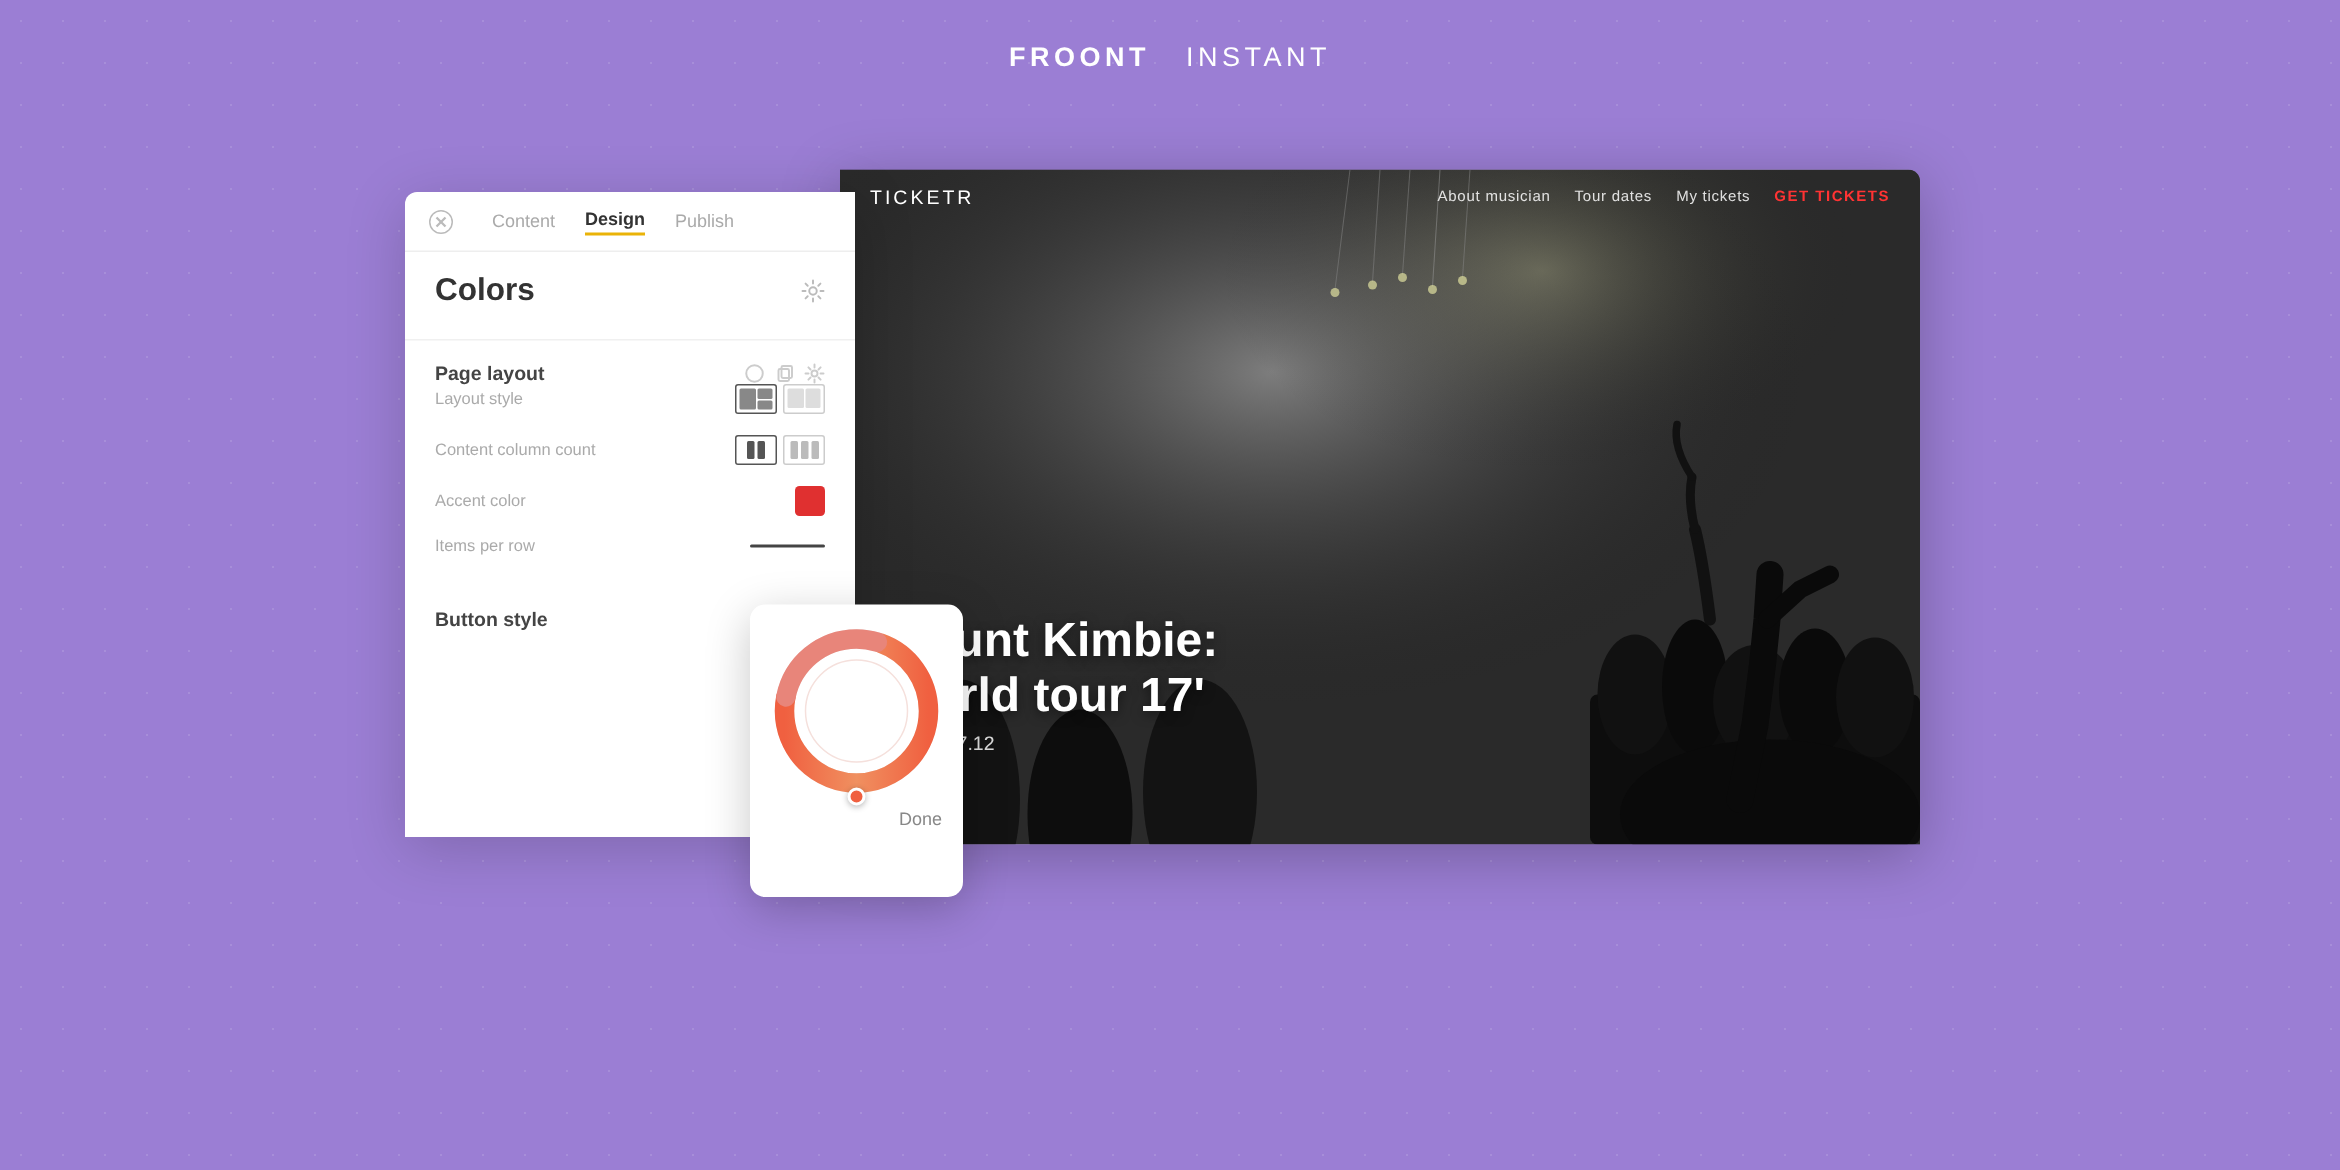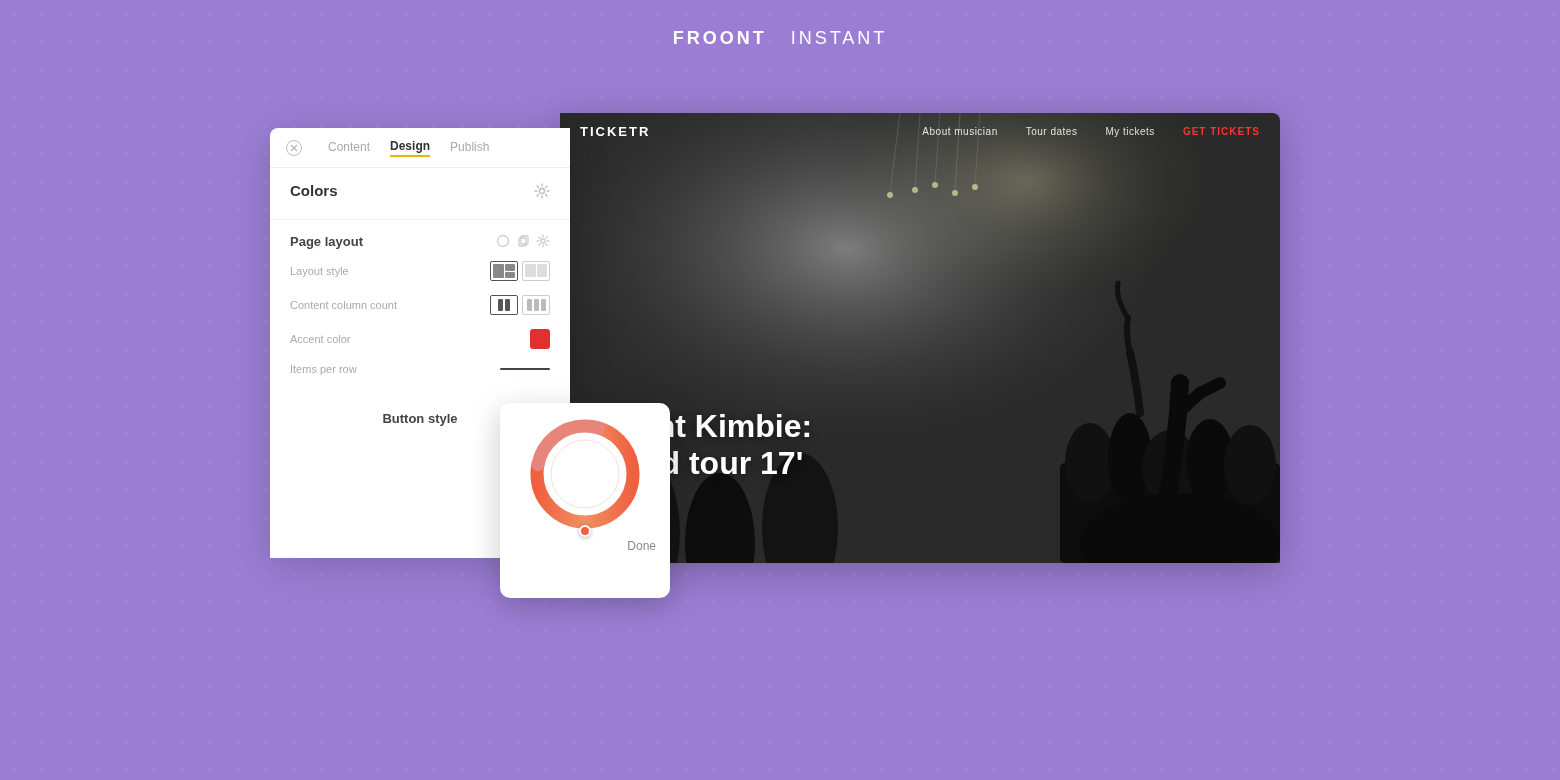--- a/index.html
+++ b/index.html
@@ -134,40 +134,40 @@
     }
 
     .section-header {
       display: flex;
       align-items: center;
       justify-content: space-between;
       margin-bottom: 10px;
     }
 
     .section-title {
-      font-size: 15px;
+      font-size: 21px;
       font-weight: 600;
       color: #333;
     }
 
     .gear-icon {
       width: 16px;
       height: 16px;
       color: #bbb;
     }
 
     .panel-section2 {
       padding: 14px 20px 10px;
     }
 
     .subsection-header {
       display: flex;
-      align-items: flex-start;
+      align-items: center;
       justify-content: space-between;
-      margin-bottom: 12px;
+      margin-bottom: 0;
     }
 
     .subsection-title {
       font-size: 13px;
       font-weight: 600;
       color: #444;
     }
 
     .icon-row {
       display: flex;
@@ -267,35 +267,34 @@
 
     .stepper-line {
       width: 50px;
       height: 2px;
       background: #444;
       border-radius: 1px;
     }
 
     .button-style-section {
       padding: 10px 20px 0;
-      text-align: center;
     }
 
     .button-style-title {
       font-size: 13px;
       font-weight: 600;
       color: #444;
     }
 
     
     .color-picker-overlay {
       position: absolute;
       left: 230px;
       top: 290px;
-      width: 170px;
+      width: 142px;
       height: 195px;
       background: white;
       border-radius: 10px;
       box-shadow: 0 8px 30px rgba(0,0,0,0.22);
       z-index: 10;
       display: flex;
       flex-direction: column;
       align-items: center;
       padding: 16px 14px 10px;
     }
@@ -379,28 +378,28 @@
       height: 36px;
       display: flex;
       align-items: center;
       padding: 0 20px;
       z-index: 5;
     }
 
     .concert-logo {
       color: white;
       font-size: 13px;
-      font-weight: 700;
+      font-weight: 400;
       letter-spacing: 2px;
     }
 
     .concert-nav-links {
       margin-left: auto;
       display: flex;
-      gap: 28px;
+      gap: 16px;
       align-items: center;
     }
 
     .concert-nav-link {
       color: rgba(255,255,255,0.85);
       font-size: 10px;
       letter-spacing: 0.5px;
     }
 
     .concert-nav-link.highlight {

